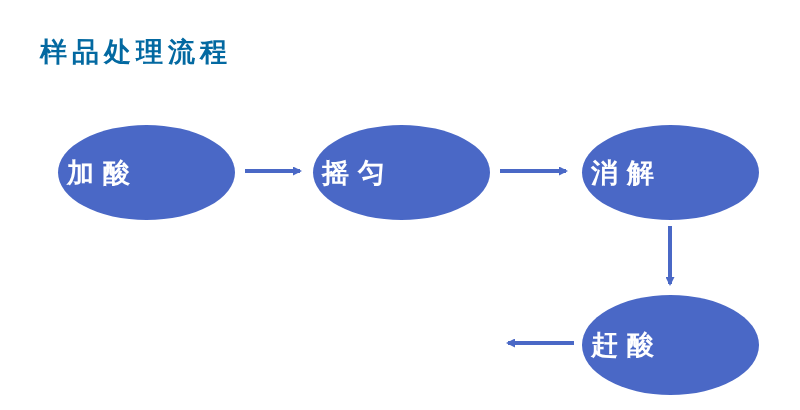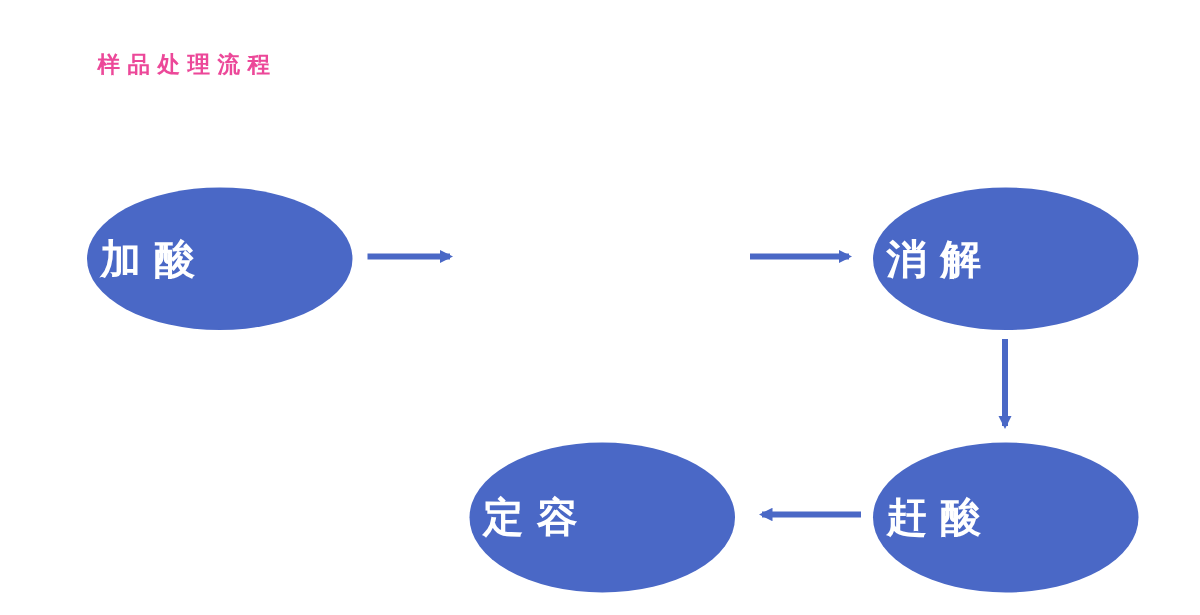--- a/index.html
+++ b/index.html
@@ -12,25 +12,24 @@
     position: relative;
     width: 800px;
     height: 410px;
     background: #ffffff;
     overflow: hidden;
   }
   .title {
     position: absolute;
     left: 40px;
     top: 34px;
-    font-size: 15px;
+    font-size: 27px;
     font-weight: bold;
-    color: #ec4899;
+    color: #0369a1;
     letter-spacing: 5px;
-    margin-left: 25px;
   }
   .node {
     position: absolute;
     border-radius: 50%;
     background: #4a68c6;
     display: flex;
     align-items: center;
     justify-content: flex-start;
     color: #ffffff;
     font-size: 27px;
@@ -78,26 +77,26 @@
     </g>
     <g>
       <line x1="574" y1="343" x2="508" y2="343" stroke="#4a68c6" stroke-width="4" marker-end="url(#arrowhead)"></line>
     </g>
   </svg>
 
   <div class="node node-top" id="node-jiasuan">
     <span>加酸</span>
   </div>
 
+  <div class="node node-top" id="node-yaoyun">
+    <span>摇匀</span>
+  </div>
 
   <div class="node node-top" id="node-xiaojie">
     <span>消解</span>
   </div>
 
   <div class="node node-bottom" id="node-gansuan">
     <span>赶酸</span>
   </div>
 
-  <div class="node node-bottom" id="node-dingrong">
-    <span>定容</span>
-  </div>
 
 </div>
 
 </body></html>

